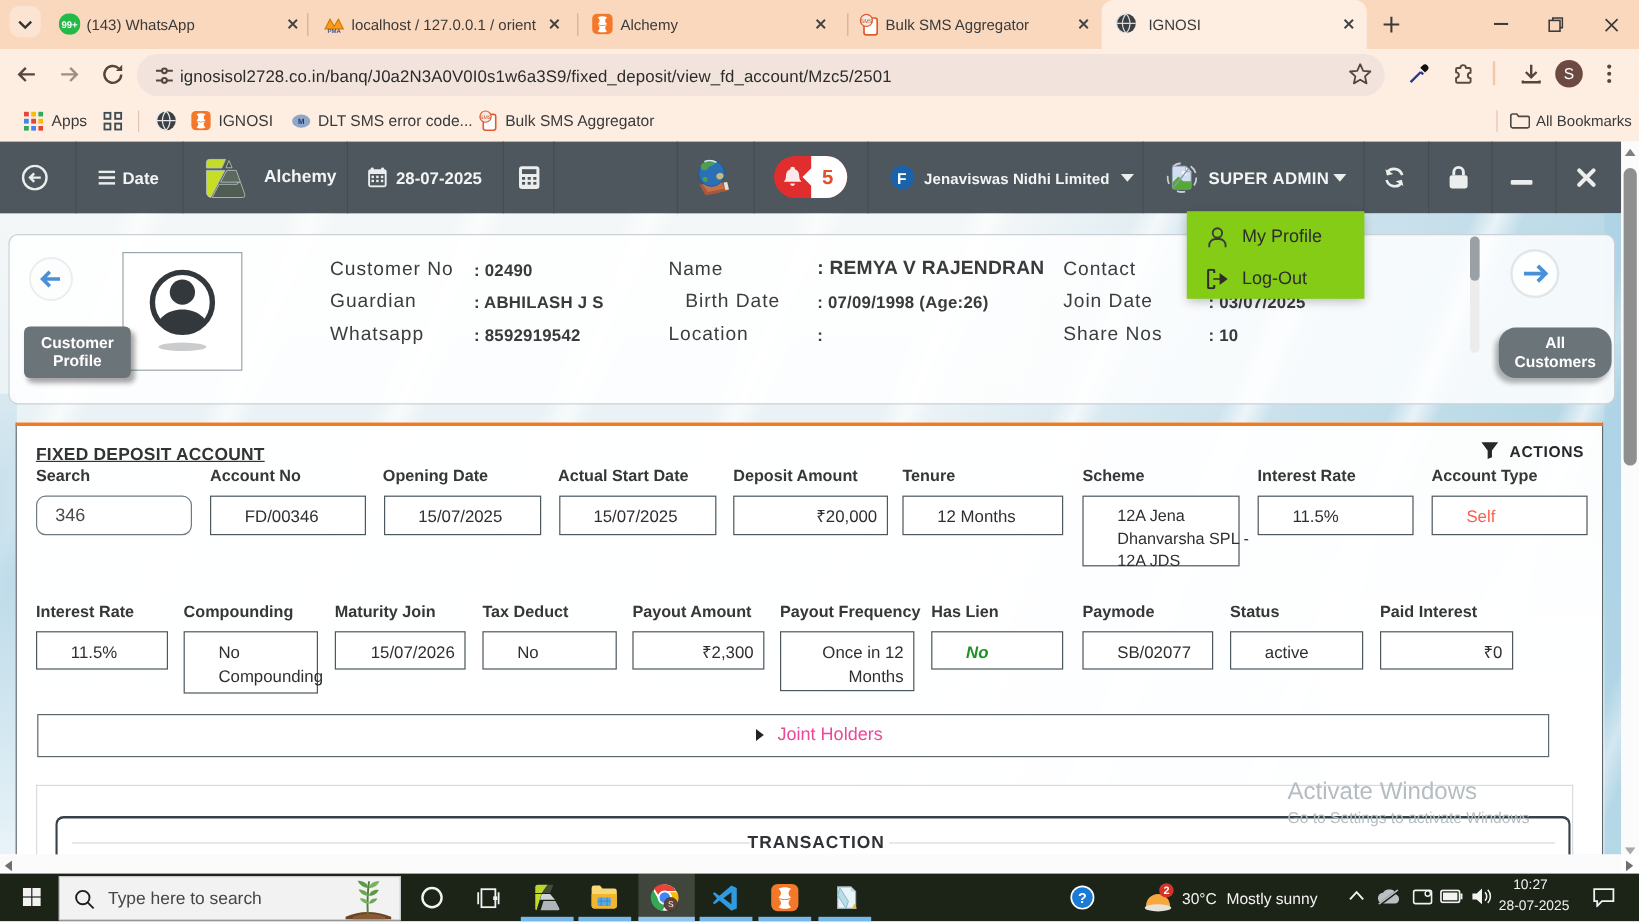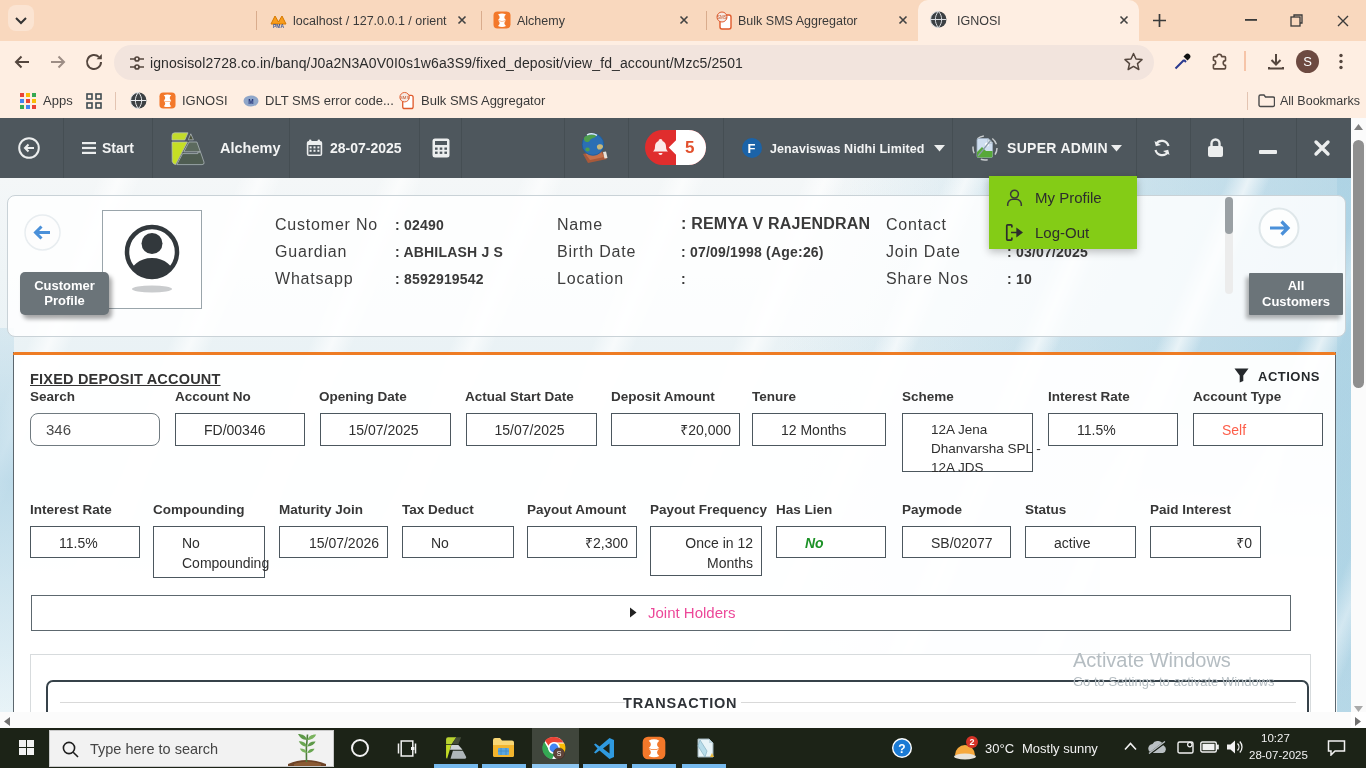--- a/index.html
+++ b/index.html
@@ -56,20 +56,30 @@
 </style>
 </head>
 <body>
 <div id="root">
   <div id="tabbar">
     <div id="tabchev"></div>
     <svg class="abs" style="left:14px;top:15px" width="14" height="12" viewBox="0 0 14 12">
         <path d="M2 3 L7 8 L12 3" stroke="#333" stroke-width="2" fill="none"></path>
       </svg>
 
+    <div class="tab" style="left:47px;width:206px">
+      <svg class="abs" style="left:2px;top:11px" width="18" height="18" viewBox="0 0 18 18">
+          <circle cx="9" cy="9" r="9" fill="#23ba48"></circle>
+          <text x="9" y="12.2" font-size="8" font-weight="bold" fill="#fff" text-anchor="middle" font-family="Liberation Sans">99+</text>
+        </svg>
+      <span class="abs" style="left:25px;top:14px">(143) WhatsApp</span>
+      <svg class="tclose" style="left:190px" width="14" height="14" viewBox="0 0 14 14">
+          <path d="M3.5 3.5 L10.5 10.5 M10.5 3.5 L3.5 10.5" stroke="#424242" stroke-width="1.6"></path>
+        </svg>
+    </div>
     <div class="tabdiv" style="left:256px"></div>
 
     <div class="tab" style="left:260px;width:218px">
       <svg class="abs" style="left:10px;top:12px" width="17" height="16" viewBox="0 0 17 16">
           <path d="M1 12 L5 4 L8.5 10 L12 4 L16 12 Z" fill="#f89c1c" stroke="#d57800" stroke-width="1"></path>
           <text x="8.5" y="15.5" font-size="5" font-weight="bold" fill="#3b5998" text-anchor="middle" font-family="Liberation Sans">PMA</text>
         </svg>
       <span class="abs" style="left:33px;top:14px">localhost / 127.0.0.1 / orient</span>
       <svg class="tclose" style="left:195px" width="14" height="14" viewBox="0 0 14 14">
           <path d="M3.5 3.5 L10.5 10.5 M10.5 3.5 L3.5 10.5" stroke="#424242" stroke-width="1.6"></path>
@@ -253,21 +263,21 @@
         <path d="M16 11 H7 M10.5 7.5 L7 11 L10.5 14.5" stroke="#eceeee" stroke-width="2" fill="none"></path>
       </svg>
 
     <svg class="abs" style="left:82px;top:24px" width="14" height="12" viewBox="0 0 14 12">
         <g fill="#eceeee">
           <rect y="0" width="14" height="2.2"></rect>
           <rect y="4.9" width="14" height="2.2"></rect>
           <rect y="9.8" width="14" height="2.2"></rect>
         </g>
       </svg>
-    <span class="htxt abs" style="left:102px;top:22px">Start</span>
+    <span class="htxt abs" style="left:102px;top:22px">Date</span>
 
     <svg class="abs" style="left:171px;top:14px" width="34" height="35" viewBox="0 0 34 35">
       <g stroke="#b9c2c6" stroke-width="0.7">
       <path d="M1,8 L1,3.5 Q1,0.8 3.8,0.8 L17,0.8 L13.8,8 Z" fill="#c3dc2b"></path>
       <path d="M17.3,7.8 L19.8,1.8 L22.4,7.8 Z" fill="#4a5138"></path>
       <path d="M1,10 L16.4,10 L4.6,32.6 Q1.8,32 1.2,29.5 Z" fill="#c6df25"></path>
       <path d="M18,10 L25.9,10 L29.4,19.8 L12.8,19.8 Z" fill="#5c6a5e"></path>
       <path d="M11.6,21.6 L26.8,21.6 L26.8,20.2 L29.6,20.2 L33,30.2 Q33.6,32.6 31,32.6 L5.8,32.6 Z" fill="#4f5d52"></path>
       </g>
     </svg>
@@ -398,38 +408,38 @@
         </clipPath>
       <path clip-path="url(#avclip)" d="M36,38 c -13 0 -21 8 -23 17 L59,55 c -2 -9 -10 -17 -23 -17 Z" fill="#32383c"></path>
     </svg>
     <span class="plabel abs" style="left:275px;top:38px">Customer No</span>
     <span class="plabel abs" style="left:275px;top:65px">Guardian</span>
     <span class="plabel abs" style="left:275px;top:92px">Whatsapp</span>
     <span class="pval abs" style="left:395px;top:39px">: 02490</span>
     <span class="pval abs" style="left:395px;top:66px">: ABHILASH J S</span>
     <span class="pval abs" style="left:395px;top:93px">: 8592919542</span>
     <span class="plabel abs" style="left:557px;top:38px">Name</span>
-    <span class="plabel abs" style="left:557px;top:65px">Birth Date</span>
+    <span class="plabel abs" style="left:571px;top:65px">Birth Date</span>
     <span class="plabel abs" style="left:557px;top:92px">Location</span>
     <span class="pval abs" style="left:681px;top:37px;font-size:16px">: REMYA V RAJENDRAN</span>
     <span class="pval abs" style="left:681px;top:66px">: 07/09/1998 (Age:26)</span>
     <span class="pval abs" style="left:681px;top:93px">:</span>
     <span class="plabel abs" style="left:886px;top:38px">Contact</span>
     <span class="plabel abs" style="left:886px;top:65px">Join Date</span>
     <span class="plabel abs" style="left:886px;top:92px">Share Nos</span>
     <span class="pval abs" style="left:1007px;top:39px">:</span>
     <span class="pval abs" style="left:1007px;top:66px">: 03/07/2025</span>
     <span class="pval abs" style="left:1007px;top:93px">: 10</span>
     <div class="abs" style="left:1225px;top:19px;width:8px;height:97px;background:#ececec;border-radius:4px"></div>
     <div class="abs" style="left:1225px;top:19px;width:8px;height:37px;background:#9aa0a4;border-radius:4px"></div>
     <svg class="abs" style="left:1258px;top:29px" width="42" height="42" viewBox="0 0 42 42">
         <circle cx="21" cy="21" r="19.5" fill="#fdfefe" stroke="#dfe7ea" stroke-width="2"></circle>
         <path d="M12 21 H29 M23.5 14.5 L30 21 L23.5 27.5" stroke="#4a90d9" stroke-width="3.2" fill="none"></path>
       </svg>
-    <div class="abs" style="left:1249px;top:95px;width:94px;height:42px;background:#6b7479;border-radius:1px;box-shadow:-3px 4px 4px rgba(0,0,0,0.3);color:#fff;font-size:13px;font-weight:bold;text-align:center;padding-top:5px;line-height:16px">All<br>Customers</div>
+    <div class="abs" style="left:1249px;top:95px;width:94px;height:42px;background:#6b7479;border-radius:14px;box-shadow:-3px 4px 4px rgba(0,0,0,0.3);color:#fff;font-size:13px;font-weight:bold;text-align:center;padding-top:5px;line-height:16px">All<br>Customers</div>
 
     <div id="fdcard">
       <div class="abs" style="left:-1px;top:0;width:1323px;height:3px;background:#ee7c24;border-radius:2px 2px 0 0"></div>
       <span class="abs" style="left:16px;top:19px;font-size:14.5px;font-weight:bold;color:#333;letter-spacing:0.2px;text-decoration:underline">FIXED DEPOSIT ACCOUNT</span>
       <svg class="abs" style="left:1220px;top:16px" width="15" height="15" viewBox="0 0 15 15">
           <path d="M0.5 0.5 H14.5 L9.3 7.5 V13 L5.7 14.5 V7.5 Z" fill="#25292c"></path>
         </svg>
       <span class="abs" style="left:1244px;top:17px;font-size:13px;font-weight:bold;color:#25292c;letter-spacing:0.5px">ACTIONS</span>
 
       <span class="flabel" style="left:16px;top:37px">Search</span>

